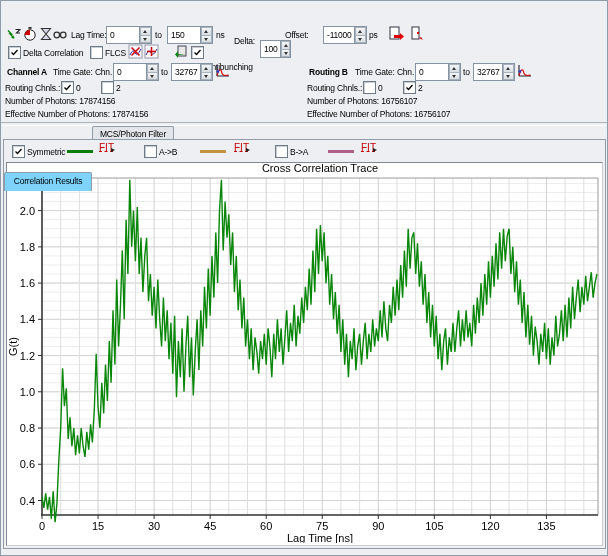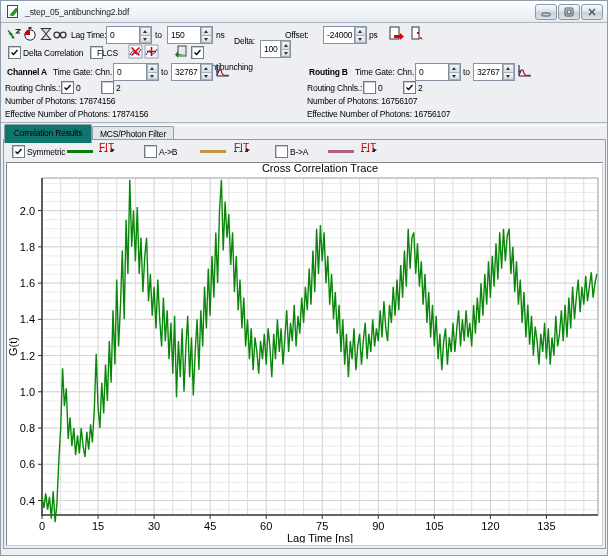--- a/index.html
+++ b/index.html
@@ -17,59 +17,36 @@
   .spin{width:11px;border-left:1px solid #8593a2;display:flex;flex-direction:column;}
   .spin div{height:8px;background:linear-gradient(#f4f6f8,#d8dde2);border:1px solid #a8b2bc;position:relative;}
   .spin div+div{border-top:none;}
   .spin .up:after{content:"";position:absolute;left:2px;top:2px;border-left:2.5px solid transparent;border-right:2.5px solid transparent;border-bottom:3px solid #333;}
   .spin .dn:after{content:"";position:absolute;left:2px;top:2px;border-left:2.5px solid transparent;border-right:2.5px solid transparent;border-top:3px solid #333;}
   .cb{position:absolute;width:11px;height:11px;background:#fff;border:1px solid #6e7b87;box-shadow:inset 1px 1px 0 #c6ccd2;}
   .cb svg{position:absolute;left:0px;top:0px;display:none;}
   .cb.checked svg{display:block;}
   .sep{position:absolute;left:0;width:100%;height:2px;border-top:1px solid #aab2ba;border-bottom:1px solid #fbfcfd;}
   .tab{position:absolute;border:1px solid #919ca8;border-bottom:none;border-radius:2px 2px 0 0;text-align:center;letter-spacing:-0.2px;}
-  .tab.active{background:#0f766e;z-index:3;}
+  .tab.active{background:#7dd3fc;z-index:3;margin-top:48px;}
   .tab.inactive{background:#e2e6ea;z-index:1;}
   .page{position:absolute;left:2px;top:138px;width:601px;height:408px;border:1px solid #919ca8;background:#edeff2;z-index:2;}
   .chartpanel{position:absolute;left:2px;top:22px;width:595px;height:382px;background:#fff;border-top:1px solid #808890;border-left:1px solid #808890;border-right:1px solid #c8cdd2;border-bottom:1px solid #c8cdd2;}
   .swatch{position:absolute;height:3px;}
   .fit{position:absolute;color:#c40000;font-weight:normal;font-size:10px;letter-spacing:0;}
   .fit .dash{position:absolute;left:0;top:9px;width:14px;border-top:1px dashed #c40000;}
   .fit .arr{position:absolute;left:12px;top:6px;width:0;height:0;border-top:2.5px solid transparent;border-bottom:2.5px solid transparent;border-left:4px solid #222;}
   .bold{font-weight:bold;}
   svg text{font-family:"Liberation Sans",sans-serif;}
 </style>
 </head>
 <body>
 
 <div id="win">
 
-  <div class="titlebar">
-    <svg class="abs" style="left:5px;top:3px" width="15" height="15">
-      <rect x="1.5" y="1.5" width="10" height="12" fill="#fff" stroke="#445"></rect>
-      <path d="M4 11 L10 4 L12 6 L7 12 Z" fill="#1f9e1f" stroke="#145a14" stroke-width="0.5"></path>
-    </svg>
-    <span class="title-text">_step_05_antibunching2.bdf</span>
-    <div class="capbtn" style="left:534px">
-      <svg class="glyph" width="20" height="14">
-          <rect x="6" y="8" width="8" height="3" rx="1" fill="none" stroke="#4a5158"></rect>
-        </svg>
-    </div>
-    <div class="capbtn" style="left:557px">
-      <svg class="glyph" width="20" height="14">
-          <rect x="6" y="3" width="8" height="8" rx="1" fill="none" stroke="#4a5158"></rect>
-          <rect x="8" y="5" width="4" height="4" fill="none" stroke="#4a5158"></rect>
-        </svg>
-    </div>
-    <div class="capbtn" style="left:580px">
-      <svg class="glyph" width="20" height="14">
-          <path d="M7 4 L13 10 M13 4 L7 10" stroke="#4a5158" stroke-width="1.4"></path>
-        </svg>
-    </div>
-  </div>
 
   <div class="toolrow">
     <svg class="abs" style="left:6px;top:4px" width="14" height="14">
       <path d="M1 3.5 L4.5 7 L3 7 L7 11" fill="none" stroke="#0a870a" stroke-width="1.4"></path>
       <path d="M7.5 11.5 L4 11 L6.5 8.5 Z" fill="#0a870a"></path>
       <path d="M8.5 2.5 h4.5 l-3.5 3.5 h3.5" fill="none" stroke="#222" stroke-width="1.1"></path>
     </svg>
     <svg class="abs" style="left:22px;top:4px" width="14" height="14">
       <circle cx="7" cy="8" r="5.2" fill="#fff" stroke="#222"></circle>
       <path d="M7 8 L7 2.8 A5.2 5.2 0 0 0 1.8 8 Z" fill="#d00000"></path>
@@ -103,21 +80,21 @@
     <span class="lbl" style="left:233px;top:13px">Delta:</span>
     <div class="edit" style="left:259px;top:17px;width:29px">
       <span class="val">100</span>
       <span class="spin">
           <div class="up"></div>
           <div class="dn"></div>
         </span>
     </div>
     <span class="lbl" style="left:284px;top:7px">Offset:</span>
     <div class="edit" style="left:322px;top:3px;width:42px">
-      <span class="val">-24000</span>
+      <span class="val">-11000</span>
       <span class="spin">
           <div class="up"></div>
           <div class="dn"></div>
         </span>
     </div>
     <span class="lbl" style="left:368px;top:7px">ps</span>
     <svg class="abs" style="left:388px;top:3px" width="16" height="16">
       <rect x="1" y="1" width="9" height="12" fill="#fff" stroke="#334"></rect>
       <path d="M5 9 h6 l0 -2 l4 3.5 l-4 3.5 l0 -2 h-6 Z" fill="#e00000"></path>
     </svg>
@@ -129,21 +106,21 @@
   </div>
 
   <div>
     <span class="cb checked" style="left:7px;top:45px">
         <svg width="11" height="11">
           <polyline points="2.5,5.5 4.5,7.5 8.5,3" stroke="#000" stroke-width="1.3" fill="none"></polyline>
         </svg>
       </span>
     <span class="lbl abs" style="left:22px;top:47px">Delta Correlation</span>
     <span class="cb" style="left:89px;top:45px"></span>
-    <span class="lbl abs" style="left:96px;top:47px">FLCS</span>
+    <span class="lbl abs" style="left:104px;top:47px">FLCS</span>
     <svg class="abs" style="left:127px;top:43px" width="15" height="15">
       <rect x="1" y="1" width="13" height="13" fill="#f7f7fc" stroke="#99a"></rect>
       <path d="M2 11 q3 -7 5 -2 q2 4 6 -4" fill="none" stroke="#3333aa" stroke-width="1"></path>
       <path d="M3.5 3.5 L11.5 11.5 M11.5 3.5 L3.5 11.5" stroke="#d00000" stroke-width="1.5"></path>
     </svg>
     <svg class="abs" style="left:143px;top:43px" width="15" height="15">
       <rect x="1" y="1" width="13" height="13" fill="#f7f7fc" stroke="#99a"></rect>
       <path d="M2 11 q3 -7 5 -2 q2 4 6 -4" fill="none" stroke="#3333aa" stroke-width="1"></path>
       <path d="M7.5 3 v9 M3 7.5 h9" stroke="#d00000" stroke-width="1.5"></path>
     </svg>

